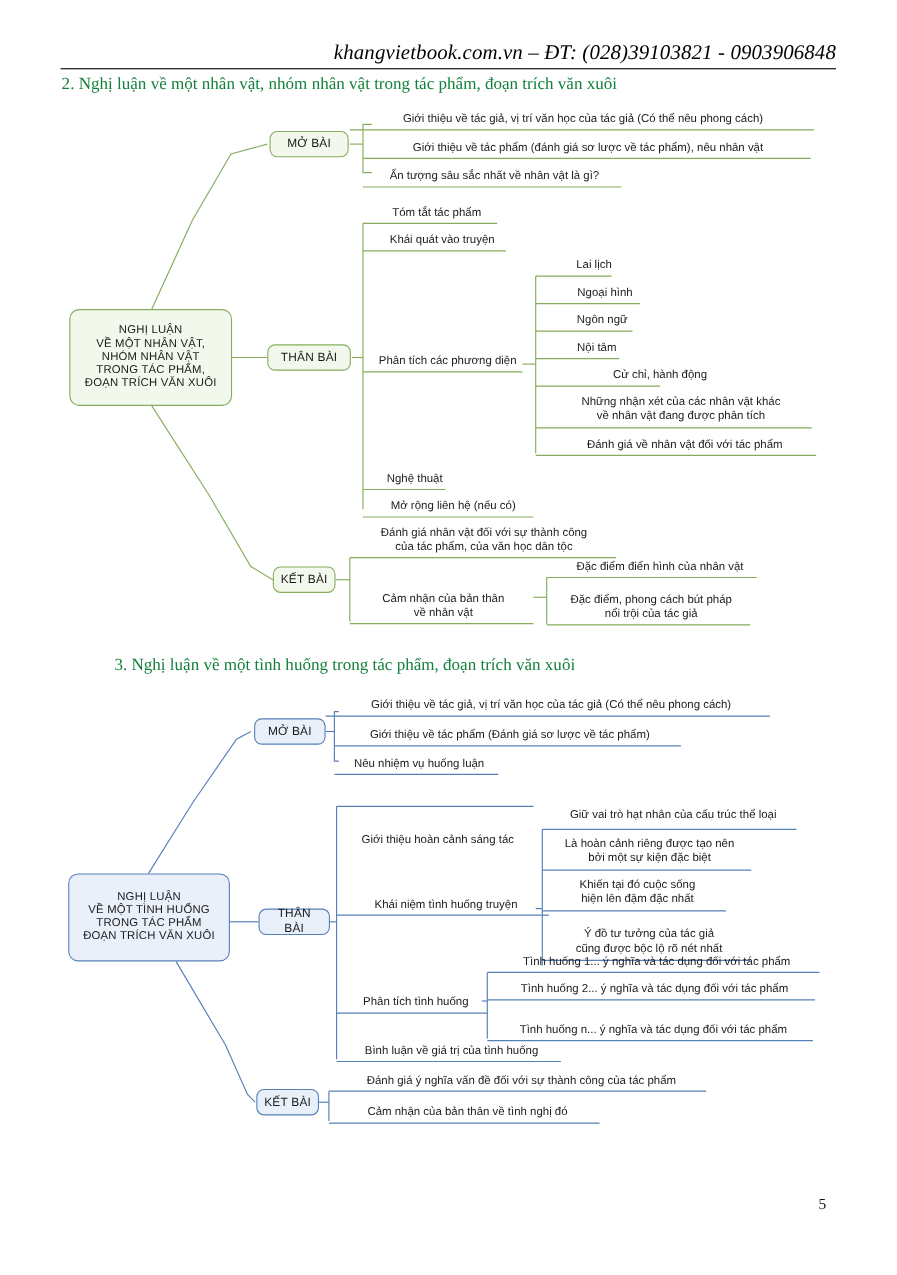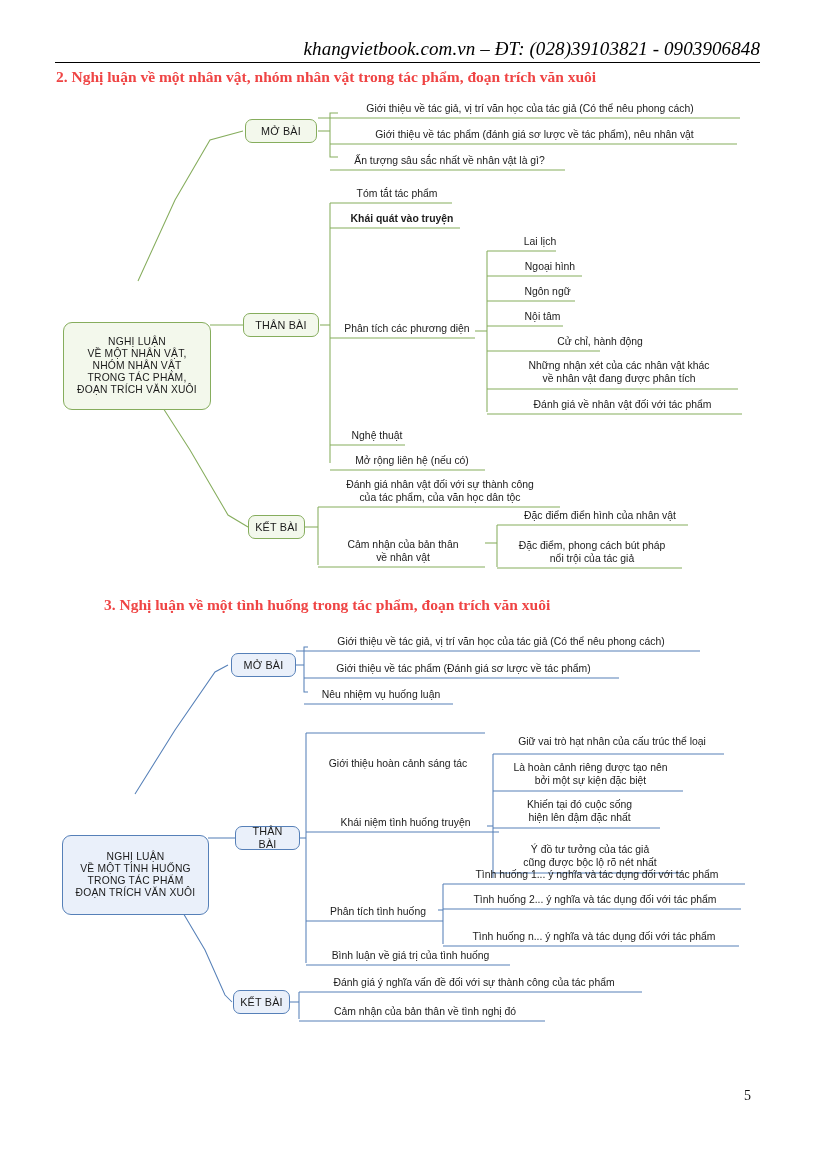--- a/index.html
+++ b/index.html
@@ -25,23 +25,23 @@
   }
   .header-rule {
     position:absolute; left:55px; top:62px; width:705px; height:0;
     border-top:1.4px solid #000;
   }
 
   
   .sec-title {
     position:absolute;
     font-family:"Liberation Serif", serif;
-    font-weight:bold;
+    font-weight:normal;
     font-size:15.5px;
-    color:#ef4444;
+    color:#15803d;
     white-space:nowrap;
   }
   #sec-title-2 { left:56px; top:68px; }
   #sec-title-3 { left:56px; top:596px;margin-left:48px; }
 
   
   .page-number {
     position:absolute; left:744px; top:1088px;
     font-family:"Liberation Serif", serif;
     font-size:14px; color:#111;
@@ -68,21 +68,20 @@
     border-width:1.1px; border-style:solid;
   }
   .pill.green { background:#f3f8ec; border-color:#86ad5d; }
   .pill.blue  { background:#eaf0fa; border-color:#5680b8; }
 
   .root {
     font-size:10.3px;
     letter-spacing:.2px;
     padding:6px 8px;
     border-radius:9px;
-    margin-top:41px;
   }
   .lvl1 {
     font-size:10.8px;
     letter-spacing:.2px;
     padding:4px 6px;
   }
 
   
   .leaf {
     position:absolute;
@@ -167,21 +166,21 @@
 
   <div class="node pill green lvl1" style="left:243px; top:313px; width:76px; height:24px;">THÂN BÀI</div>
 
   <div class="node pill green lvl1" style="left:248px; top:515px; width:57px; height:24px;">KẾT BÀI</div>
 
   <div class="leaf left" style="left:320px; top:103px; width:420px;">Giới thiệu về tác giả, vị trí văn học của tác giả (Có thể nêu phong cách)</div>
   <div class="leaf left" style="left:332px; top:129px; width:405px;">Giới thiệu về tác phẩm (đánh giá sơ lược về tác phẩm), nêu nhân vật</div>
   <div class="leaf left" style="left:332px; top:155px; width:235px;">Ấn tượng sâu sắc nhất về nhân vật là gì?</div>
 
   <div class="leaf left" style="left:332px; top:188px; width:130px;">Tóm tắt tác phẩm</div>
-  <div class="leaf left" style="left:332px; top:213px; width:140px;font-weight:bold;">Khái quát vào truyện</div>
+  <div class="leaf left" style="left:332px; top:213px; width:140px;">Khái quát vào truyện</div>
   <div class="leaf left" style="left:332px; top:323px; width:150px;">Phân tích các phương diện</div>
   <div class="leaf left" style="left:332px; top:430px; width:90px;">Nghệ thuật</div>
   <div class="leaf left" style="left:332px; top:455px; width:160px;">Mở rộng liên hệ (nếu có)</div>
 
   <div class="leaf left" style="left:500px; top:236px; width:80px;">Lai lịch</div>
   <div class="leaf left" style="left:500px; top:261px; width:100px;">Ngoại hình</div>
   <div class="leaf left" style="left:500px; top:286px; width:95px;">Ngôn ngữ</div>
   <div class="leaf left" style="left:500px; top:311px; width:85px;">Nội tâm</div>
   <div class="leaf left" style="left:500px; top:336px; width:120px;margin-left:40px;">Cử chỉ, hành động</div>
   <div class="leaf center" style="left:500px; top:360px; width:238px;">Những nhận xét của các nhân vật khác

